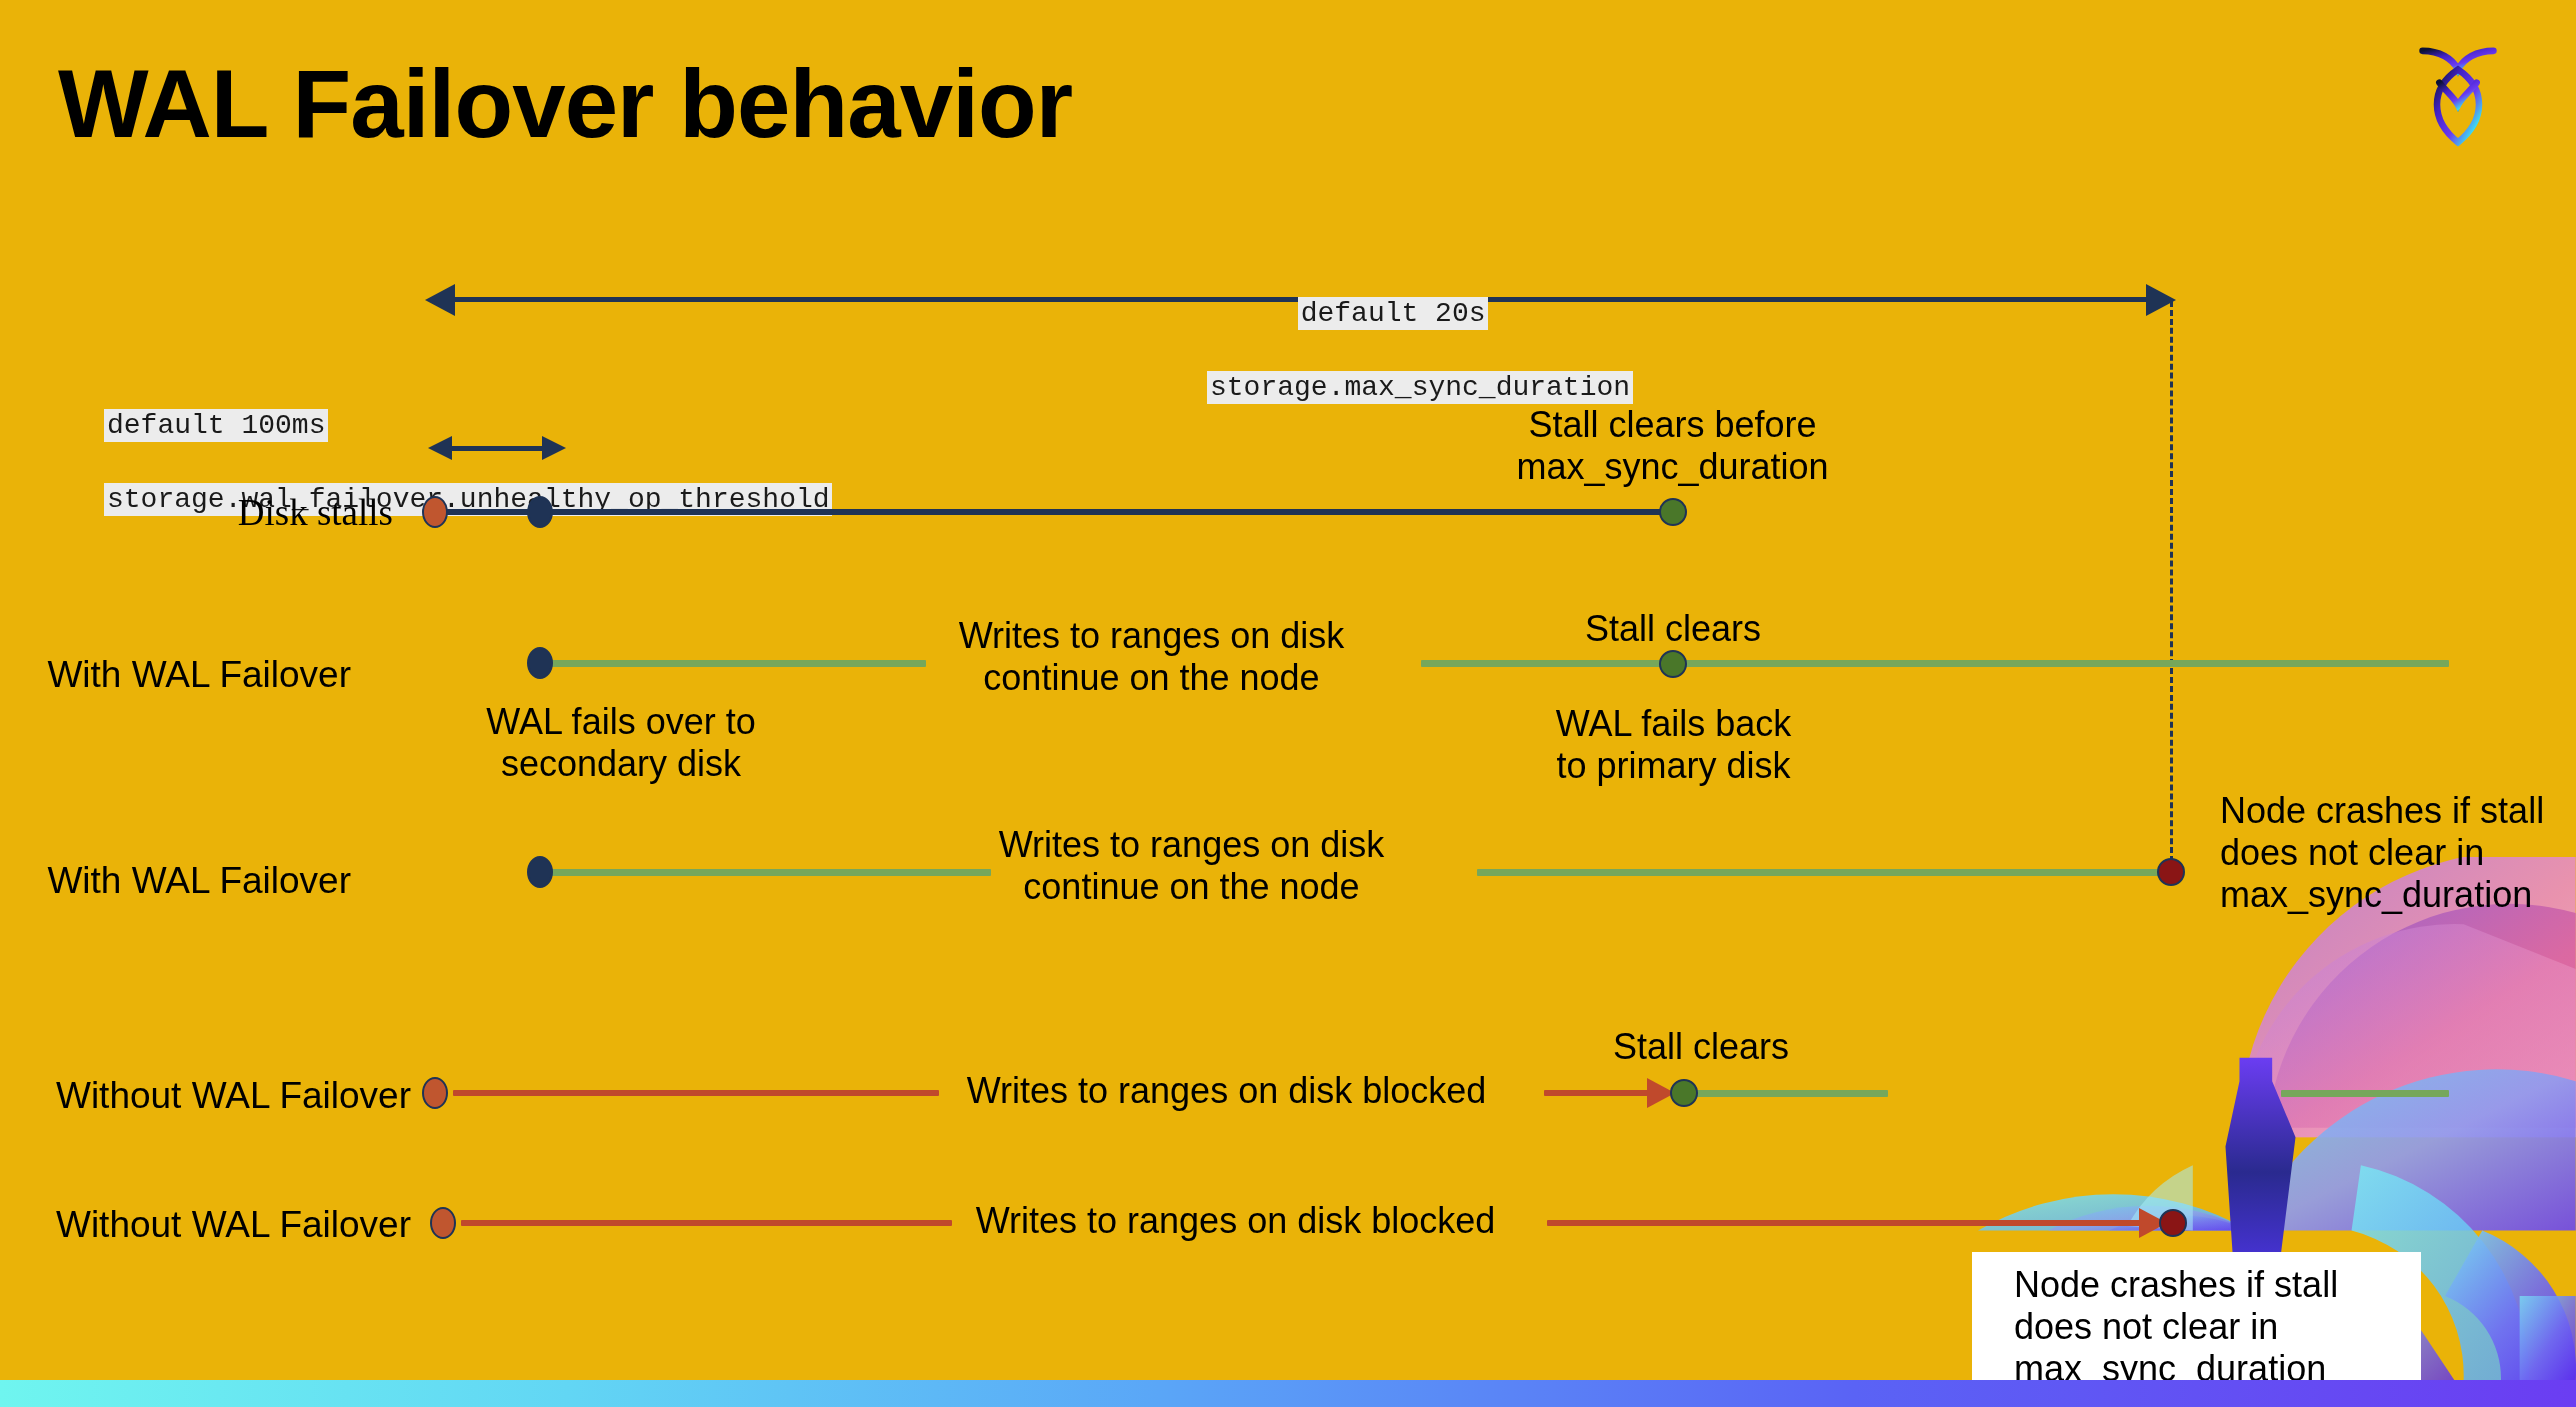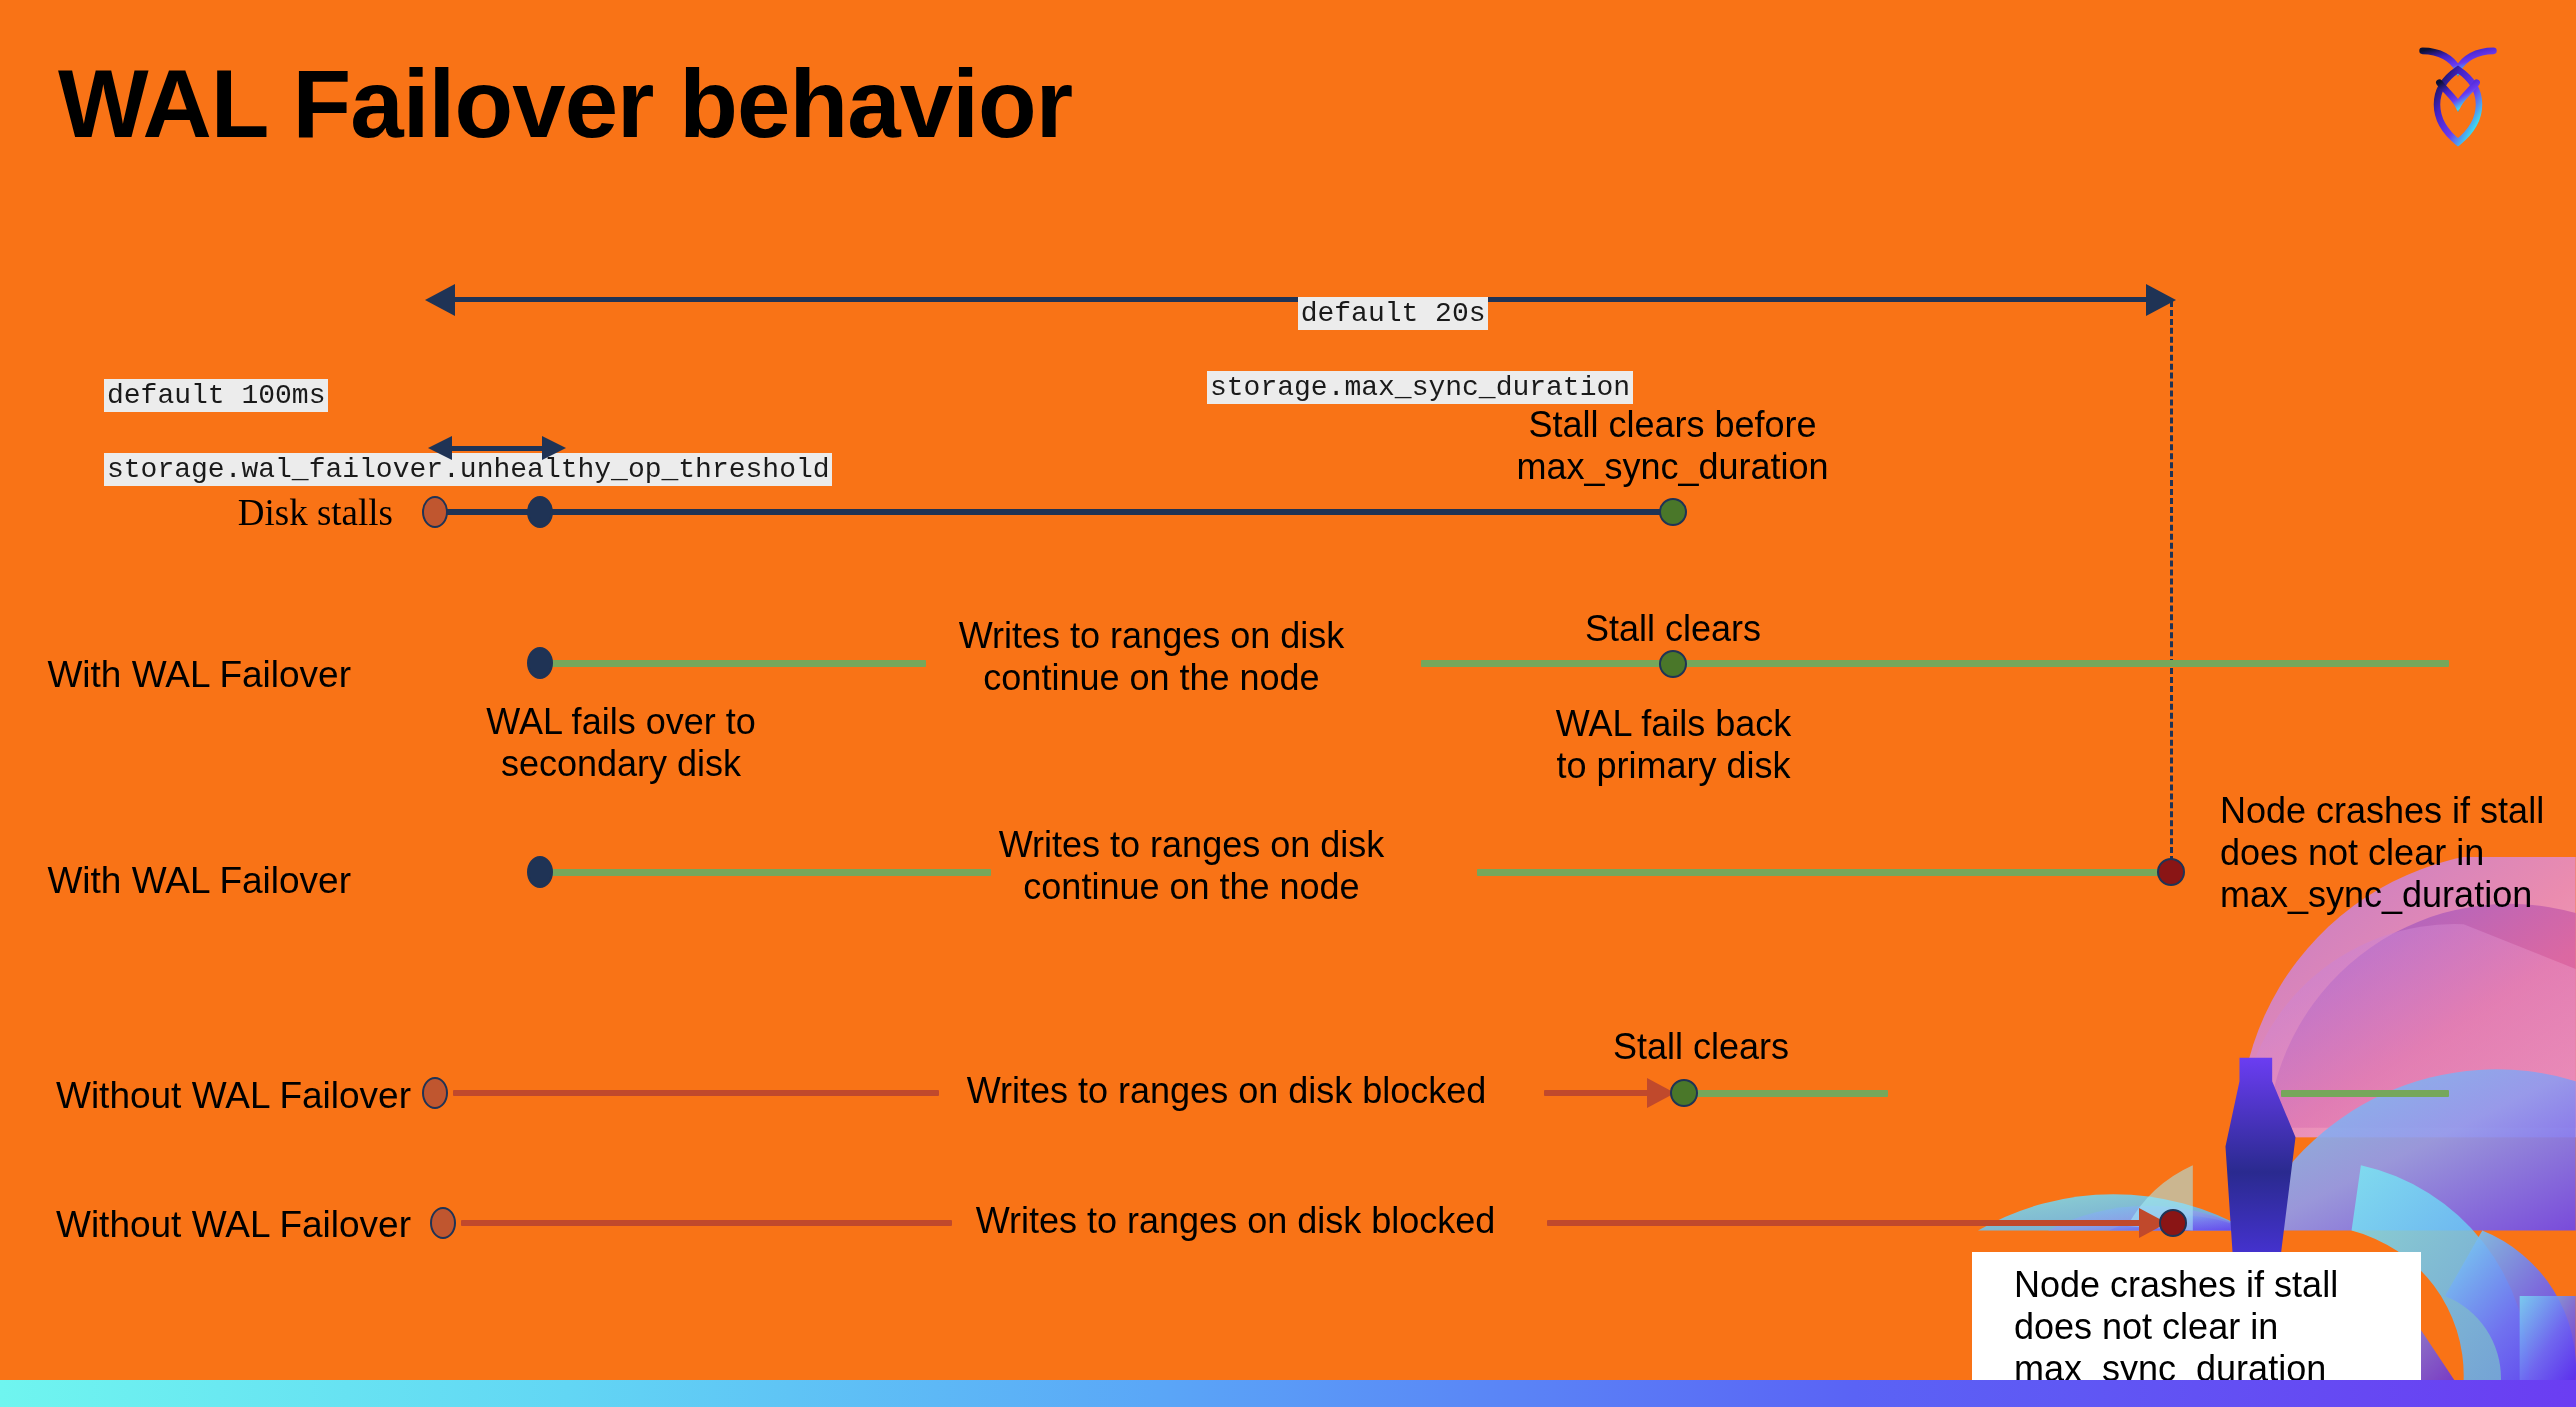--- a/index.html
+++ b/index.html
@@ -9,21 +9,21 @@
   }
   body {
     font-family: "Liberation Sans", sans-serif;
     color: #000000;
   }
   #slide {
     position: relative;
     width: 2576px;
     height: 1408px;
     overflow: hidden;
-    background: #f97316;
+    background: #eab308;
   }
 
   
   #title {
     position: absolute;
     left: 58px;
     top: 49px;
     font-size: 96px;
     font-weight: bold;
     letter-spacing: -0.9px;
@@ -244,21 +244,21 @@
   <div class="seg navy" style="left:453px; top:297px; width:1715px; height:4.7px;"></div>
   <div class="arrowhead right-navy" style="left:2146px; top:284px;"></div>
 
   <div class="code center" style="left:1140px; top:259px; width:439px;">
     <span>default 20s</span><br>
     <span>storage.max_sync_duration</span>
   </div>
 
   <div class="vdash" style="left:2170px; top:301px; height:570px;"></div>
 
-  <div class="code" style="left:37px; top:341px;">
+  <div class="code" style="left:37px; top:371px;">
     <span>default 100ms</span><br>
     <span>storage.wal_failover.unhealthy_op_threshold</span>
   </div>
   <div class="arrowhead left-navy-sm" style="left:428px; top:436px;"></div>
   <div class="seg navy" style="left:449px; top:446px; width:103px; height:4.7px;"></div>
   <div class="arrowhead right-navy-sm" style="left:542px; top:436px;"></div>
 
   <div class="row-label" style="left:0px; top:491px; width:393px;font-family:Liberation Serif, serif;">Disk stalls</div>
   <div class="seg navy" style="left:439px; top:509px; width:1234px;"></div>
   <div class="dot orange" style="left:422px; top:496px;"></div>

